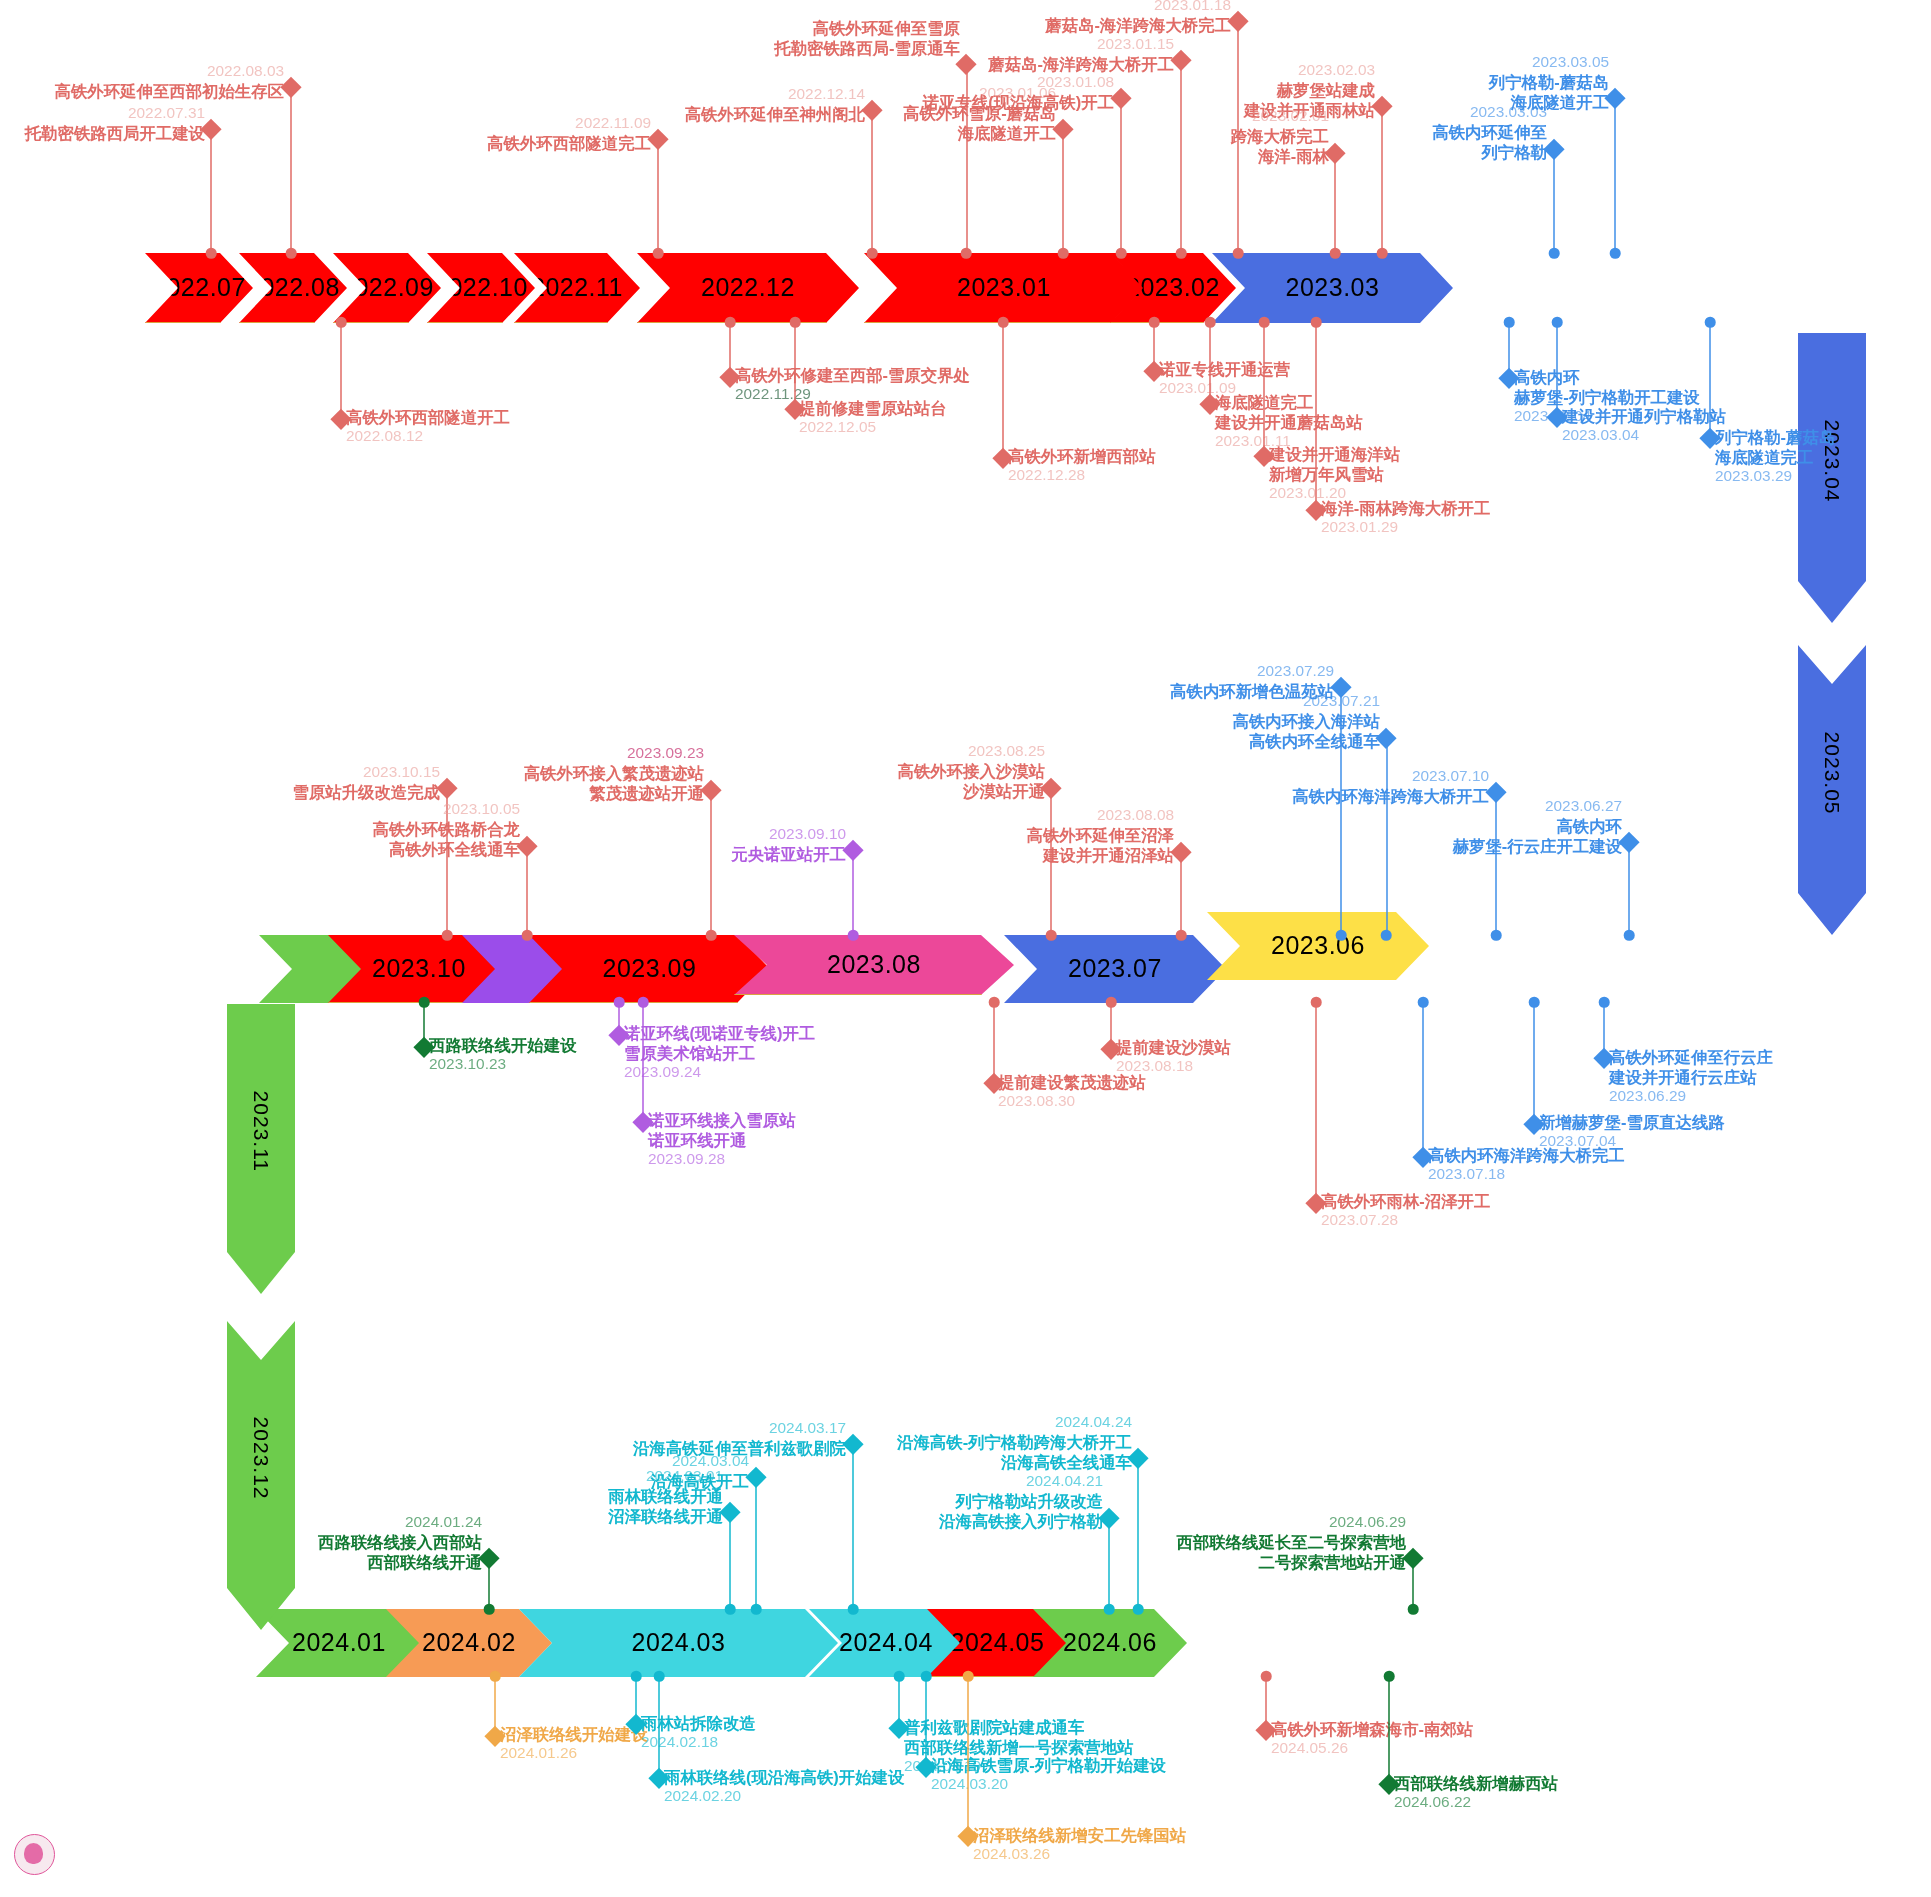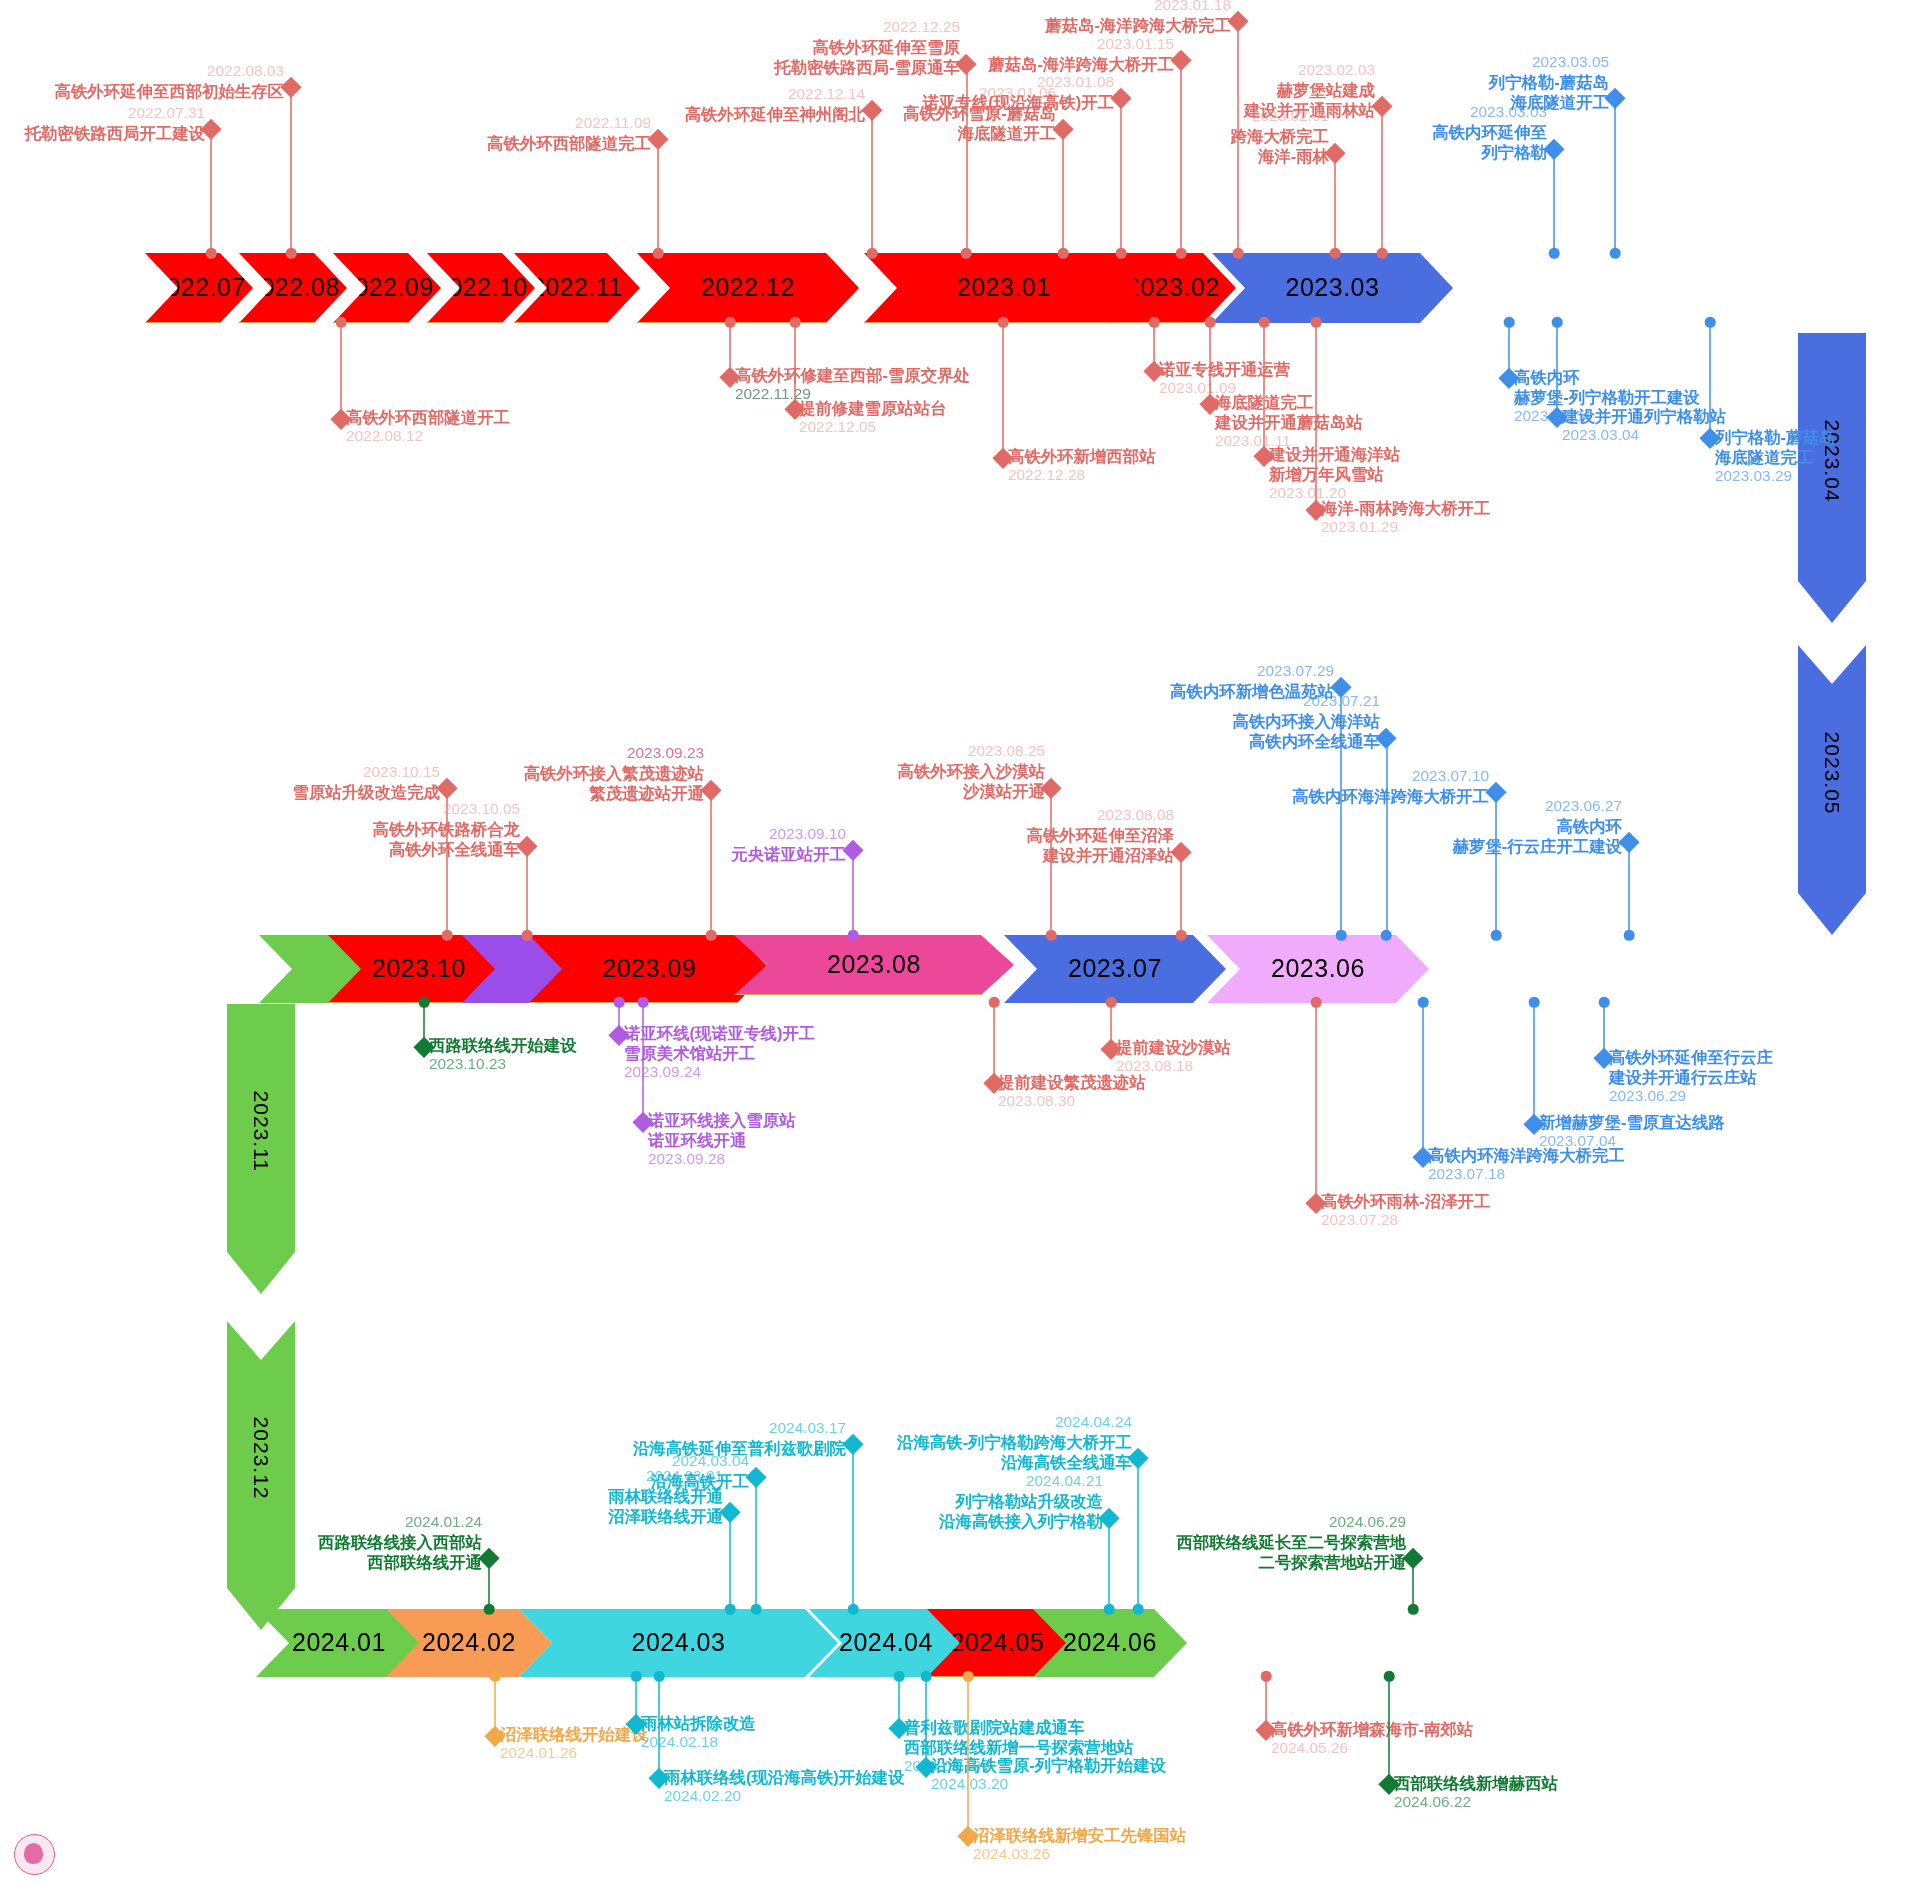--- a/index.html
+++ b/index.html
@@ -97,21 +97,21 @@
       </div>
       <div class="chev" style="left: 529px; top: 935px; width: 241px; height: 68px; background: rgb(255, 0, 0); border-bottom: 1.9px solid rgb(217, 164, 65);">
         <span>2023.09</span>
       </div>
       <div class="chev" style="left: 734px; top: 935px; width: 280px; height: 60px; background: #ec4899; border-bottom: 1.9px solid rgb(217, 164, 65);">
         <span>2023.08</span>
       </div>
       <div class="chev" style="left: 1004px; top: 935px; width: 222px; height: 68px; background: rgb(74, 110, 224); border-bottom: 1.9px solid transparent;">
         <span>2023.07</span>
       </div>
-      <div class="chev" style="left: 1207px; top: 935px; width: 222px; height: 68px; background: #f0abfc; border-bottom: 1.9px solid transparent;">
+      <div class="chev" style="left: 1207px; top: 912px; width: 222px; height: 68px; background: #fde047; border-bottom: 1.9px solid transparent;">
         <span>2023.06</span>
       </div>
     </div>
 
   <div id="row3">
       <div class="chev" style="left: 256px; top: 1609px; width: 166px; height: 68px; background: rgb(109, 204, 76); border-bottom: 1.9px solid transparent;">
         <span>2024.01</span>
       </div>
       <div class="chev" style="left: 386px; top: 1609px; width: 166px; height: 68px; background: rgb(247, 155, 85); border-bottom: 1.9px solid transparent;">
         <span>2024.02</span>
@@ -171,21 +171,20 @@
       <div class="dot" style="left: 872px; top: 253px; background: rgb(224, 107, 102);"></div>
       <div class="dia" style="left: 872px; top: 110px; background: rgb(224, 107, 102);"></div>
       <div class="ann r" style="color: rgb(224, 107, 102); top: 85px; left: 0px; width: 865px;">
         <div class="d" style="color: rgb(234, 161, 156);">2022.12.14</div>
         <div class="t">高铁外环延伸至神州阁北</div>
       </div>
       <div class="stem" style="left: 966px; top: 64px; height: 189px; background: rgb(224, 107, 102); opacity: 0.75;"></div>
       <div class="dot" style="left: 966px; top: 253px; background: rgb(224, 107, 102);"></div>
       <div class="dia" style="left: 966px; top: 64px; background: rgb(224, 107, 102);"></div>
       <div class="ann r" style="color: rgb(224, 107, 102); top: 18.3px; left: 0px; width: 960px;">
-        <div class="d" style="color: rgb(234, 161, 156);">2022.12.25</div>
         <div class="t">高铁外环延伸至雪原</div>
         <div class="t">托勒密铁路西局-雪原通车</div>
       </div>
       <div class="stem" style="left: 1062px; top: 129px; height: 124px; background: rgb(224, 107, 102); opacity: 0.75;"></div>
       <div class="dot" style="left: 1063px; top: 253px; background: rgb(224, 107, 102);"></div>
       <div class="dia" style="left: 1063px; top: 129px; background: rgb(224, 107, 102);"></div>
       <div class="ann r" style="color: rgb(224, 107, 102); top: 84px; left: 0px; width: 1056px;">
         <div class="d" style="color: rgb(234, 161, 156);">2023.01.06</div>
         <div class="t">高铁外环雪原-蘑菇岛</div>
         <div class="t">海底隧道开工</div>

